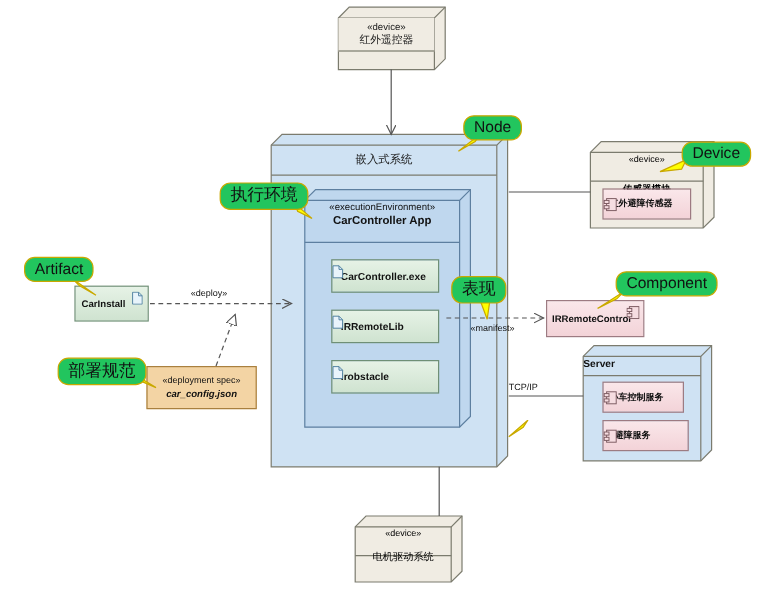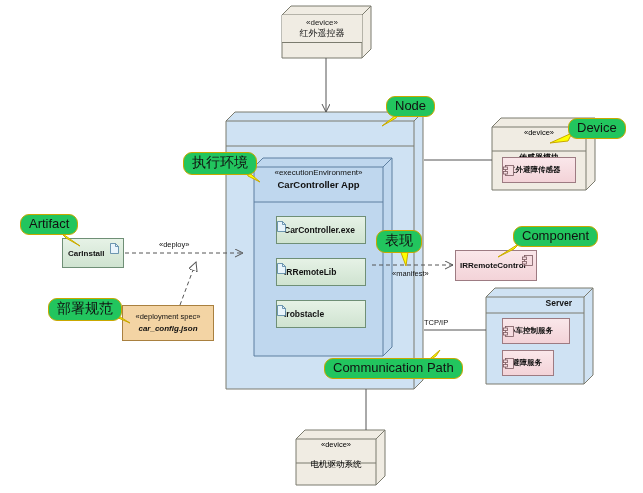--- a/index.html
+++ b/index.html
@@ -113,20 +113,24 @@
     </div>
   </div>
 
   <div class="node3d" style="left:226px; top:112px; width:198px; height:277px;">
     <svg width="198" height="277">
       <polygon points="0,9 9,0 197,0 197,268 188,277 0,277" fill="#cfe2f3" stroke="#7b7b6e" stroke-width="1"></polygon>
       <polyline points="0,9 188,9 197,0" fill="none" stroke="#7b7b6e" stroke-width="1"></polyline>
       <line x1="188" y1="9" x2="188" y2="277" stroke="#7b7b6e" stroke-width="1"></line>
       <line x1="0" y1="34" x2="188" y2="34" stroke="#7b7b6e" stroke-width="1"></line>
     </svg>
+    <div style="position:absolute; left:0; top:9px; width:188px; height:25px;
+                display:flex; align-items:center; justify-content:center;">
+      <span style="font-size:9.5px; color:#1a1a1a;">嵌入式系统</span>
+    </div>
   </div>
 
   <div class="node3d" style="left:254px; top:158px; width:166px; height:198px;">
     <svg width="139" height="198">
       <polygon points="0,9 9,0 138,0 138,189 129,198 0,198" fill="#bfd7ee" stroke="#5d7fa0" stroke-width="1"></polygon>
       <polyline points="0,9 129,9 138,0" fill="none" stroke="#5d7fa0" stroke-width="1"></polyline>
       <line x1="129" y1="9" x2="129" y2="198" stroke="#5d7fa0" stroke-width="1"></line>
       <line x1="0" y1="44" x2="129" y2="44" stroke="#5d7fa0" stroke-width="1"></line>
     </svg>
     <div style="position:absolute; left:0; top:10px; width:129px; text-align:center;">
@@ -189,32 +193,32 @@
     </svg>
   </div>
 
   <div class="node3d" style="left:486px; top:288px; width:108px; height:96px;">
     <svg width="108" height="96">
       <polygon points="0,9 9,0 107,0 107,87 98,96 0,96" fill="#cfe2f3" stroke="#7b7b6e" stroke-width="1"></polygon>
       <polyline points="0,9 98,9 107,0" fill="none" stroke="#7b7b6e" stroke-width="1"></polyline>
       <line x1="98" y1="9" x2="98" y2="96" stroke="#7b7b6e" stroke-width="1"></line>
       <line x1="0" y1="25" x2="98" y2="25" stroke="#7b7b6e" stroke-width="1"></line>
     </svg>
-    <div style="position:absolute; left:0; top:10px; width:86px; text-align:right;">
+    <div style="position:absolute; left:0; top:10px; width:86px; text-align:left;">
       <div style="font-size:8.5px; font-weight:bold; color:#111;">Server</div>
     </div>
     <div class="component" style="left:16px; top:30px; width:68px; height:26px; padding-left:5px;">
       <span style="font-size:7.5px;">小车控制服务</span>
       <svg class="comp-icon" style="right:3px; top:7px;" viewBox="0 0 11 11">
         <rect x="2.5" y="0.5" width="8" height="10" fill="#f6dde1" stroke="#7b5a60" stroke-width="0.8"></rect>
         <rect x="0.5" y="2" width="4" height="2.6" fill="#f6dde1" stroke="#7b5a60" stroke-width="0.8"></rect>
         <rect x="0.5" y="6.4" width="4" height="2.6" fill="#f6dde1" stroke="#7b5a60" stroke-width="0.8"></rect>
       </svg>
     </div>
-    <div class="component" style="left:16px; top:62px; width:52px; height:26px; padding-left:9px;">
+    <div class="component" style="left:16px; top:62px; width:72px; height:26px; padding-left:9px;">
       <span style="font-size:7.5px;">避障服务</span>
       <svg class="comp-icon" style="right:3px; top:7px;" viewBox="0 0 11 11">
         <rect x="2.5" y="0.5" width="8" height="10" fill="#f6dde1" stroke="#7b5a60" stroke-width="0.8"></rect>
         <rect x="0.5" y="2" width="4" height="2.6" fill="#f6dde1" stroke="#7b5a60" stroke-width="0.8"></rect>
         <rect x="0.5" y="6.4" width="4" height="2.6" fill="#f6dde1" stroke="#7b5a60" stroke-width="0.8"></rect>
       </svg>
     </div>
   </div>
 
   <div class="node3d" style="left:296px; top:430px; width:90px; height:55px;">
@@ -278,15 +282,14 @@
   <div class="callout cn" style="left:48px; top:298px;">部署规范</div>
 
   <svg class="tail" style="left:396px; top:250px; width:20px; height:22px;">
     <polygon points="4,0 10,16 12,2" fill="#ffff00" stroke="#c9a800" stroke-width="1"></polygon>
   </svg>
   <div class="callout cn" style="left:376px; top:230px;">表现</div>
 
   <svg class="tail" style="left:420px; top:350px; width:24px; height:22px;">
     <polygon points="20,0 4,14 16,6" fill="#ffff00" stroke="#c9a800" stroke-width="1"></polygon>
   </svg>
-  <div class="callout" style="left:324px; top:358px;">Communication Path</div>
 
 </div>
 
 </body></html>

